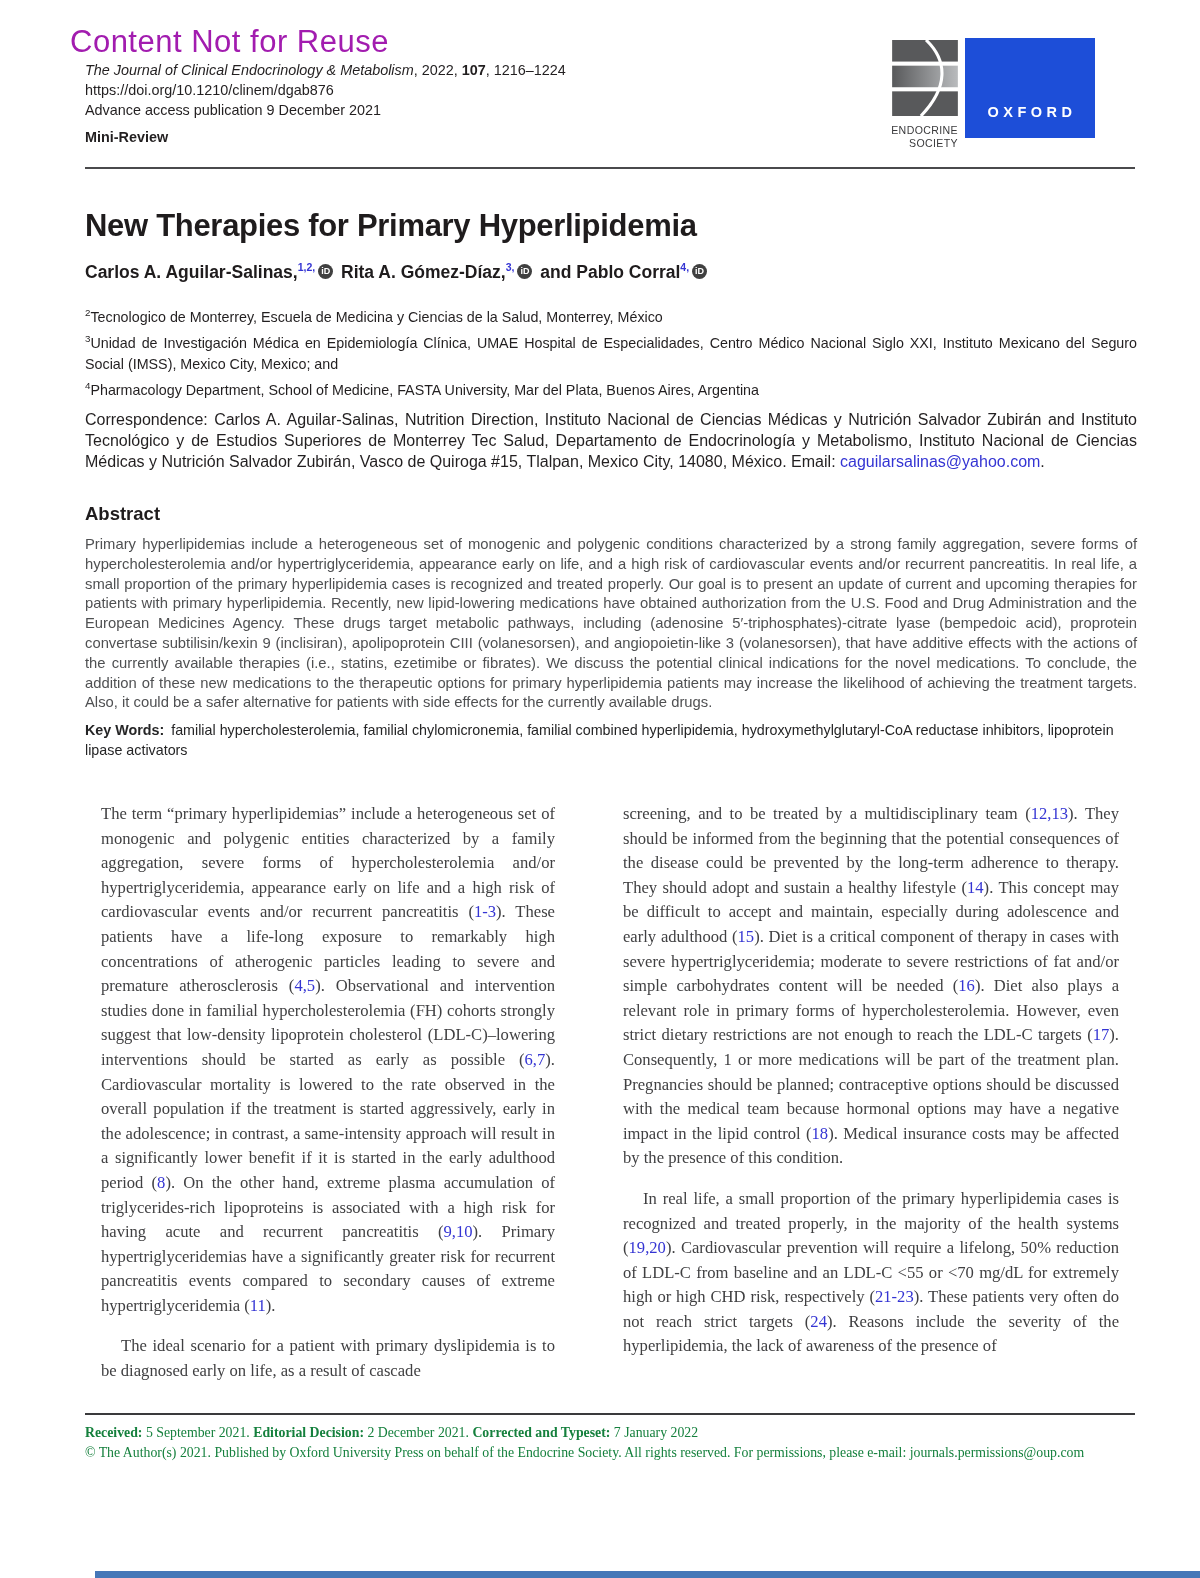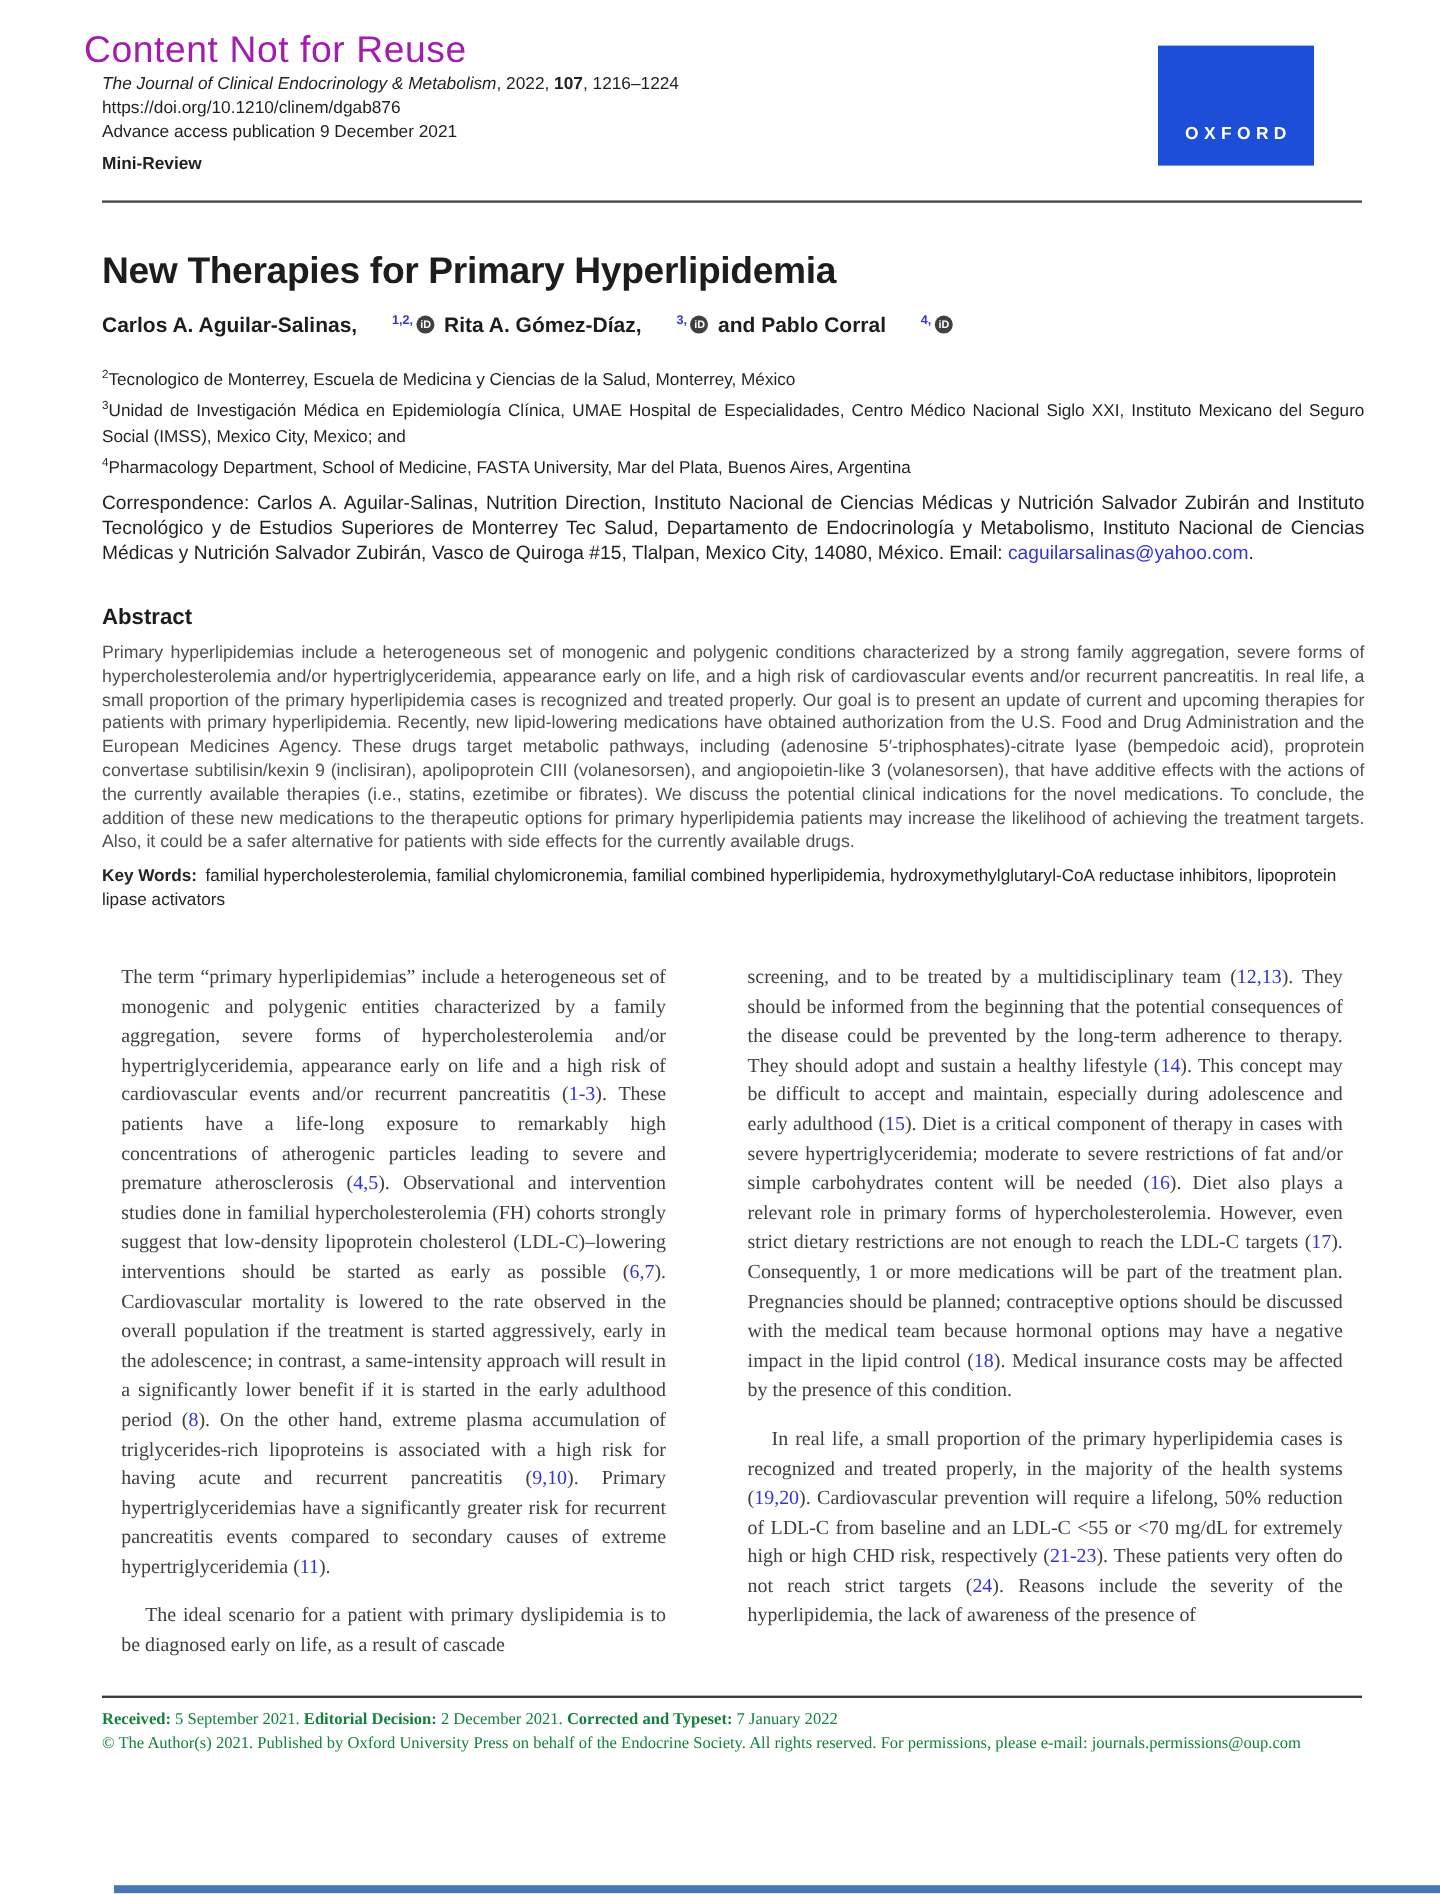--- a/index.html
+++ b/index.html
@@ -48,21 +48,21 @@
   .section-heading{font-family:"Liberation Sans",sans-serif;font-size:19.5px;line-height:26px;
                    font-weight:bold;color:#242426;margin:0 0 13px 0;text-align:left;}
   .col p{margin:16px;}
   .p-indent{text-indent:20px;}
 
   
   .it{font-style:italic;}
   .b{font-weight:bold;}
   .ref{color:#3434d3;}
   .link{color:#3434d3;}
-  .sup{vertical-align:super;font-size:.6em;color:#3434d3;margin-left:29px;}
+  .sup{vertical-align:super;font-size:.6em;color:#3434d3;}
   .affsup{vertical-align:super;font-size:.68em;}
   .orcid{display:inline-block;width:15px;height:15px;border-radius:50%;background:#404040;
          color:#fff;font-size:9px;font-weight:bold;text-align:center;line-height:15px;
          margin:0 3px 0 3px;vertical-align:4px;font-family:"Liberation Sans",sans-serif;}
 
   
   .rule-bottom{left:85px;top:1413px;width:1050px;height:1.5px;background:#3a3a3c;}
   .footer{left:85px;top:1423px;width:1052px;font-family:"Liberation Serif",serif;
           font-size:13.8px;line-height:19px;color:#15803d;}
   .footer .copyright{margin-top:1px;}
@@ -76,20 +76,40 @@
 
   <div class="abs watermark">Content Not for Reuse</div>
 
   <div class="abs header-info">
     <div class="row"><span class="it">The Journal of Clinical Endocrinology &amp; Metabolism</span><span>, 2022, </span><span class="b">107</span><span>, 1216–1224</span></div>
     <div class="row">https://doi.org/10.1210/clinem/dgab876</div>
     <div class="row">Advance access publication 9 December 2021</div>
     <div class="row article-type">Mini-Review</div>
   </div>
 
+  <div class="abs es-logo">
+    <span>
+      <svg width="66" height="76" viewBox="0 0 64 74">
+        <defs>
+          <linearGradient id="esg" x1="0" y1="0" x2="1" y2="0">
+            <stop offset="0" stop-color="#58595b"></stop>
+              <stop offset="1" stop-color="#b9bbbd"></stop>
+          </linearGradient>
+        </defs>
+        <rect x="0" y="0" width="64" height="21" fill="#58595b"></rect>
+        <rect x="0" y="25" width="64" height="21" fill="url(#esg)"></rect>
+        <rect x="0" y="50" width="64" height="24" fill="#58595b"></rect>
+        <path d="M33,0 C54,20 55,46 28,74" stroke="#ffffff" stroke-width="3" fill="none"></path>
+      </svg>
+    </span>
+    <div class="es-text">
+      <div>ENDOCRINE</div>
+      <div>SOCIETY</div>
+    </div>
+  </div>
 
   <div class="abs oxford-logo">
     <div class="oxford-text">OXFORD</div>
   </div>
 
   <div class="abs rule-top"></div>
 
   <div class="abs title">New Therapies for Primary Hyperlipidemia</div>
 
   <div class="abs authors"><span>Carlos A. Aguilar-Salinas,</span><span class="sup">1,2,</span><span class="orcid">iD</span><span> Rita A. Gómez-Díaz,</span><span class="sup">3,</span><span class="orcid">iD</span><span> and Pablo Corral</span><span class="sup">4,</span><span class="orcid">iD</span></div>

